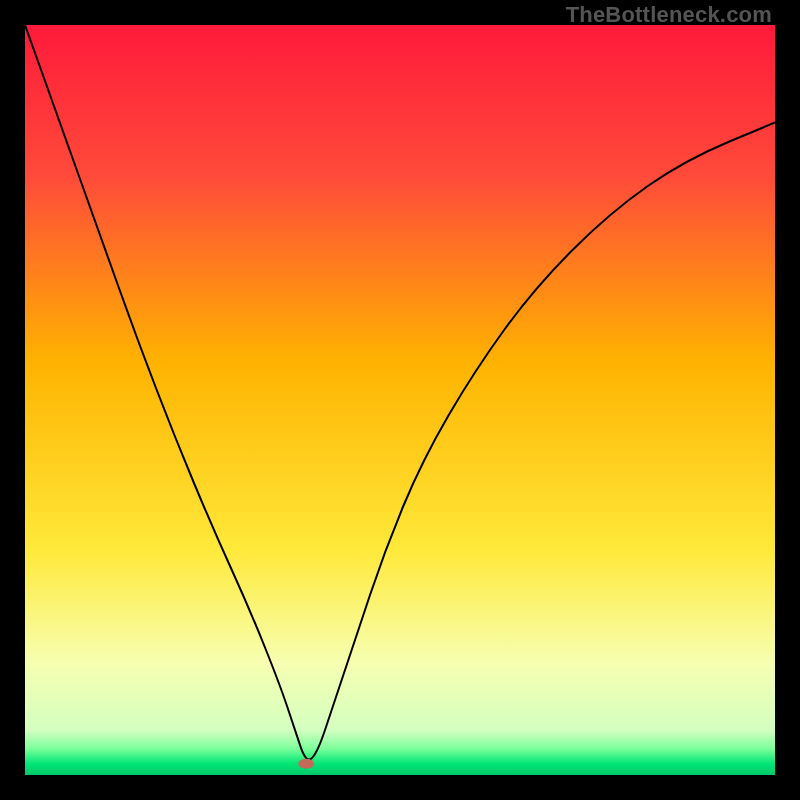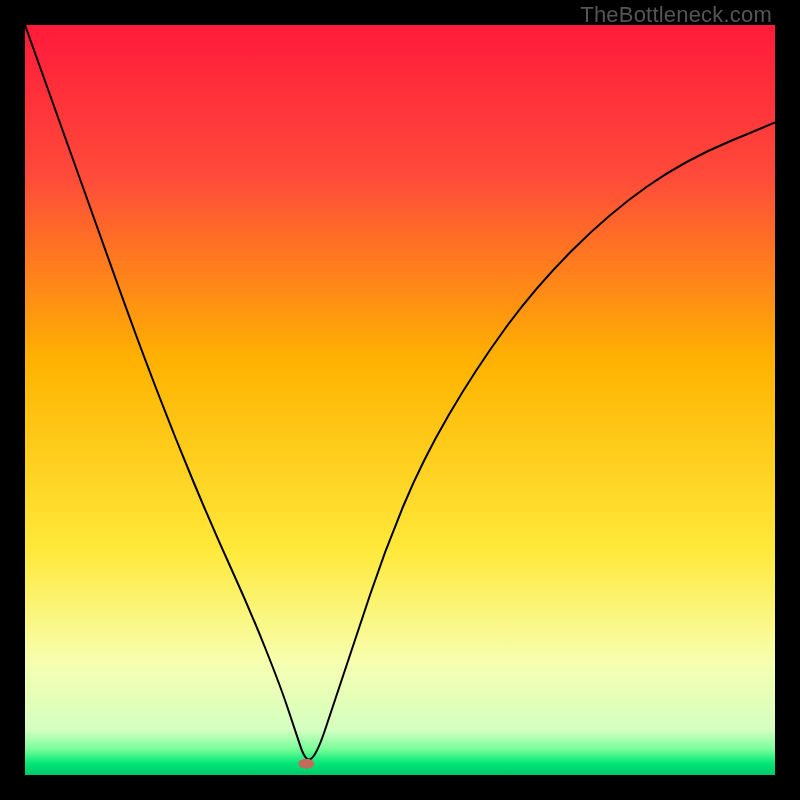--- a/index.html
+++ b/index.html
@@ -25,21 +25,21 @@
     top: 0;
     width: 750px;
     height: 750px;
   }
   .watermark {
     position: absolute;
     top: 2px;
     right: 28px;
     color: #555;
     font-size: 22px;
-    font-weight: 400;
+    font-weight: 700;
     letter-spacing: 0.2px;
     user-select: none;
   }
   svg { display: block; }
 </style>
 </head>
 <body>
 
 <div class="watermark">TheBottleneck.com</div>
 

